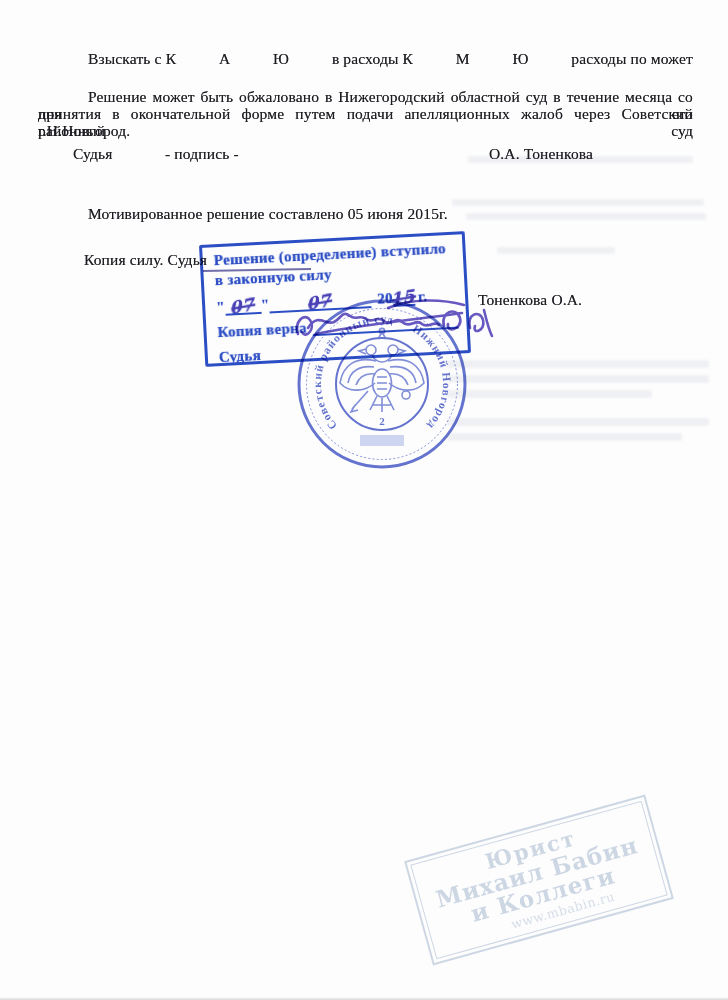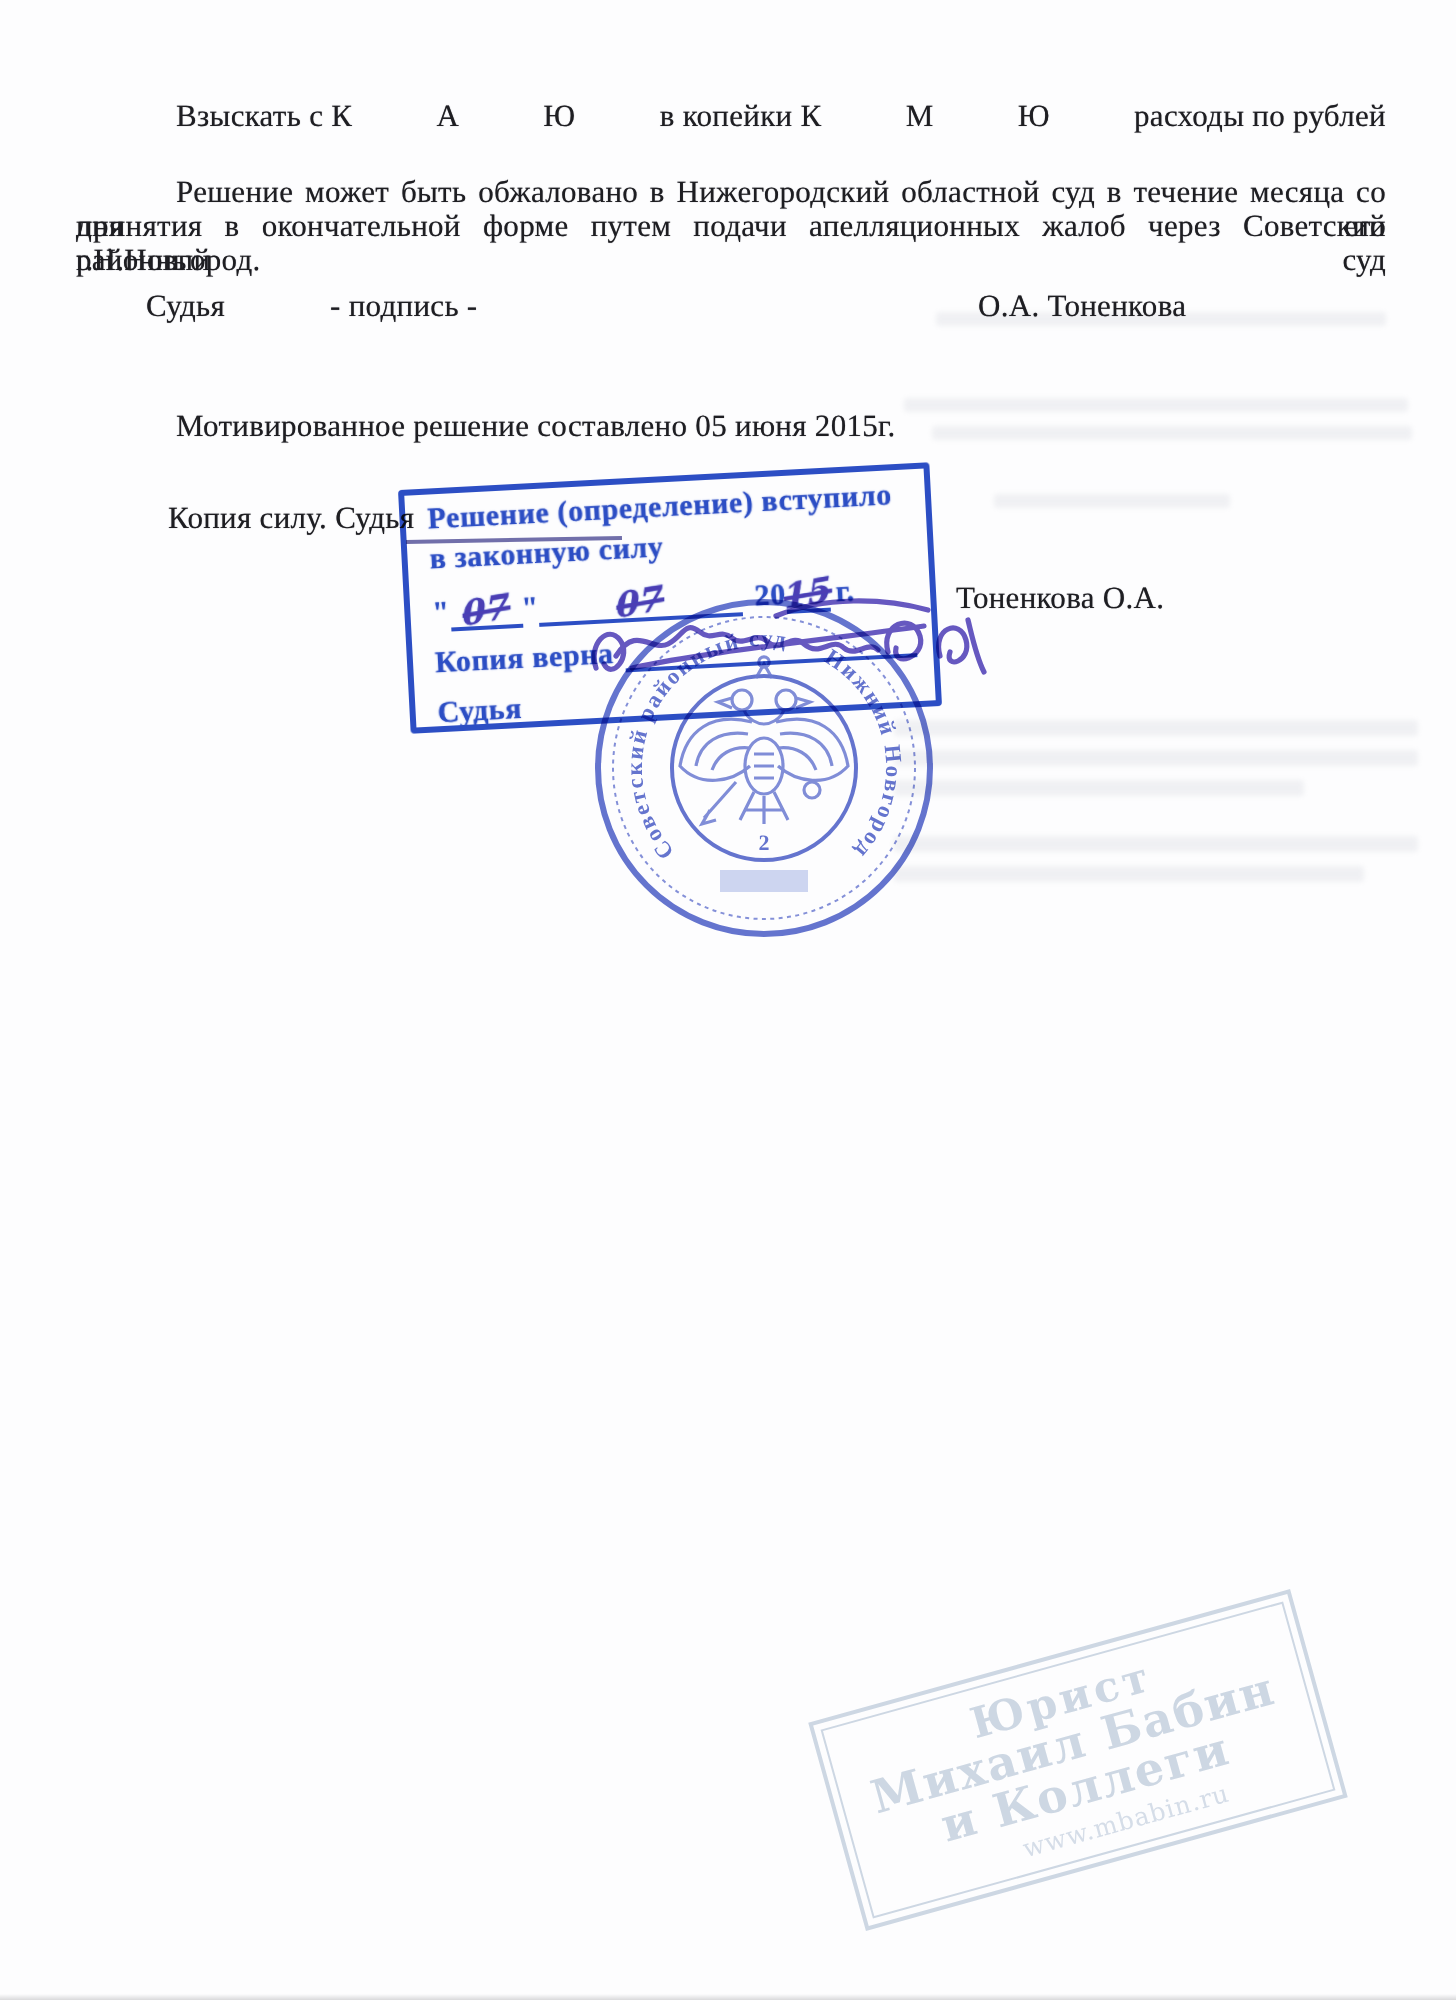--- a/index.html
+++ b/index.html
@@ -77,24 +77,24 @@
   <div class="bleed" style="left:447px;top:418px;width:262px;height:8px;"></div>
   <div class="bleed" style="left:447px;top:433px;width:235px;height:8px;"></div>
 
   <div class="doc-line seg-row" style="top:50px;">
     <span style="display:flex;align-items:baseline;font-family:Liberation Serif, serif;">
         <span class="indent-pad"></span>
         <span>Взыскать с К</span>
       </span>
     <span>А</span>
     <span>Ю</span>
-    <span>в копейки К</span>
+    <span>в расходы К</span>
     <span>М</span>
     <span>Ю</span>
-    <span>расходы по рублей</span>
+    <span>расходы по может</span>
   </div>
 
   <div class="doc-line just" style="top:105px;">принятия в окончательной форме путем подачи апелляционных жалоб через Советский районный суд</div>
   <div class="doc-line just" style="top:88px;text-indent:50px;">Решение может быть обжаловано в Нижегородский областной суд в течение месяца со дня его</div>
   <div class="doc-line" style="top:122px;">г.Н.Новгород.</div>
 
   <span class="pos" style="left:73px;top:145px;">Судья</span>
   <span class="pos" style="left:165px;top:145px;">- подпись -</span>
   <span class="pos" style="left:489px;top:145px;">О.А. Тоненкова</span>
 

